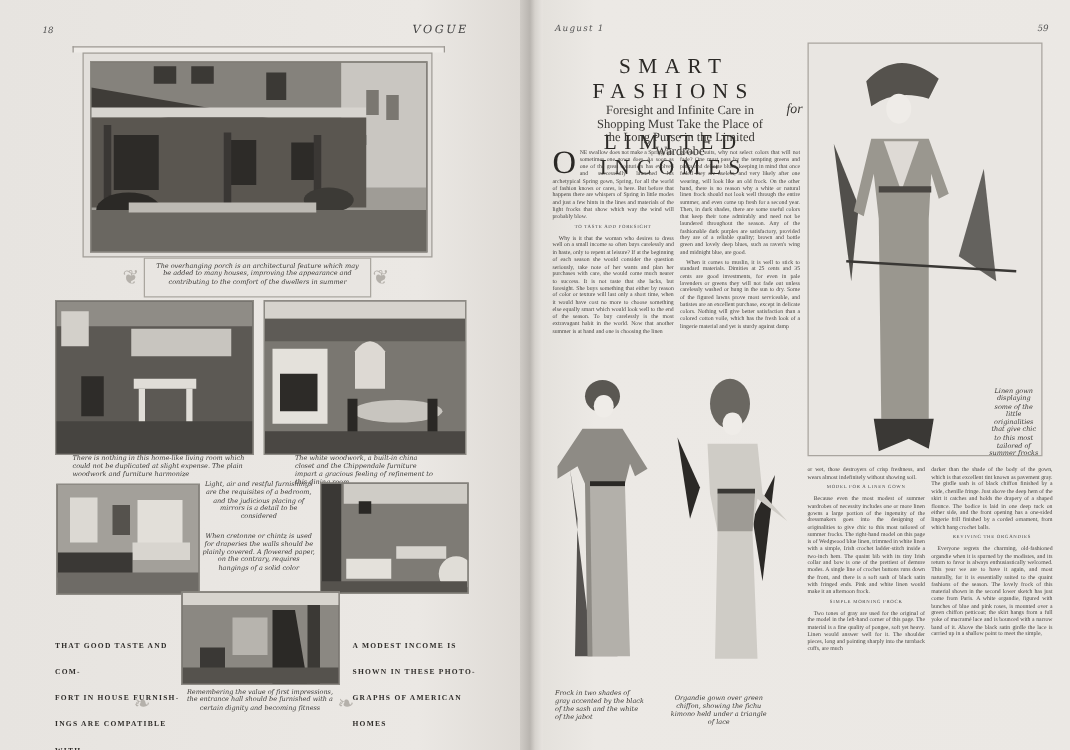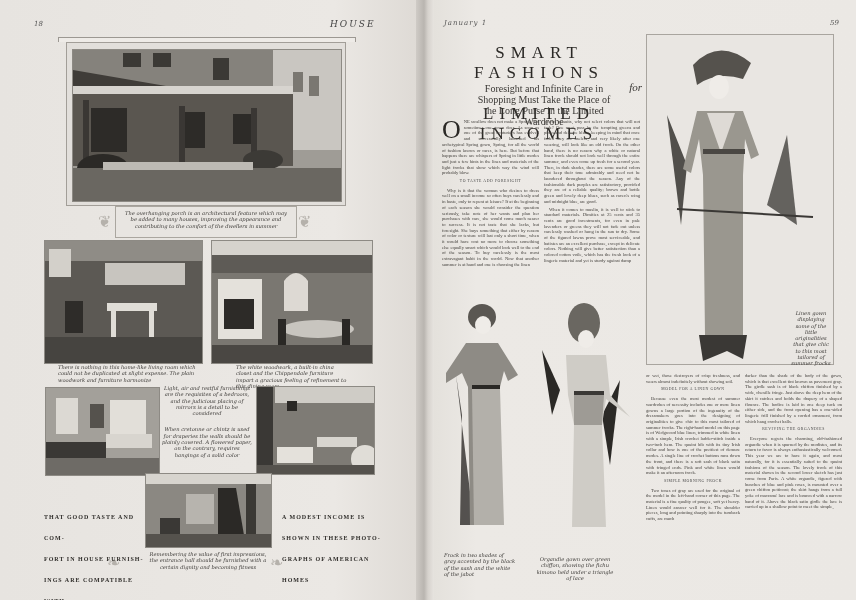--- a/index.html
+++ b/index.html
@@ -20,21 +20,21 @@
   .body p{margin:0 0 2px 0;text-indent:5px;}
   .subhead{font-size:3.8px;letter-spacing:0.6px;text-align:center;margin:3px 0;color:#444;font-family:"Liberation Serif",serif;}
   .dropcap{float:left;font-size:26px;line-height:20px;margin:1px 3px 0 0;color:#2b2926;font-family:"Liberation Serif",serif;}
   .deco{font-size:16px;color:#b5b1ab;line-height:16px;}
 </style>
 </head>
 <body>
 
 <div class="page page-left">
   <div class="abs folio" style="left:34px;top:20px;">18</div>
-  <div class="abs runhead" style="left:330px;top:19px;">HOUSE</div>
+  <div class="abs runhead" style="left:330px;top:19px;">VOGUE</div>
 
   <div class="abs" style="left:58px;top:37px;width:296px;height:4px;border:1px solid #9c9892;border-bottom:none;background:#eeebe7;"></div>
   <div class="abs" style="left:66px;top:42px;width:278px;height:162px;border:1px solid #a29e98;background:#e2dfdb;"></div>
   <div class="abs photo" style="left:72px;top:49px;width:268px;height:151px;">
     <svg width="268" height="151" viewBox="0 0 268 151">
       <rect width="268" height="151" fill="#9f9c96"></rect>
       <rect x="0" y="0" width="200" height="40" fill="#85827c"></rect>
       <rect x="200" y="0" width="68" height="100" fill="#c9c6c1"></rect>
       <polygon points="0,20 220,58 220,66 0,36" fill="#3f3c38"></polygon>
       <rect x="0" y="36" width="220" height="8" fill="#d7d4cf"></rect>
@@ -143,21 +143,21 @@
   <div class="abs caps" style="left:282px;top:507px;width:100px;">
     <div>A MODEST INCOME IS</div>
     <div>SHOWN IN THESE PHOTO-</div>
     <div>GRAPHS OF AMERICAN HOMES</div>
   </div>
 </div>
 
 <div class="gutter"></div>
 
 <div class="page page-right">
-  <div class="abs folio" style="left:10px;top:19px;letter-spacing:1px;">January 1</div>
+  <div class="abs folio" style="left:10px;top:19px;letter-spacing:1px;">August 1</div>
   <div class="abs folio" style="left:396px;top:19px;">59</div>
 
   <div class="abs" style="left:2px;top:30px;width:206px;">
     <div class="title" style="font-size:17px;">SMART FASHIONS</div>
     <div style="text-align:right;font-style:italic;font-size:11px;margin:-2px 0;font-family:'Liberation Serif',serif;">for</div>
     <div class="title" style="font-size:17px;">LIMITED INCOMES</div>
   </div>
   <div class="abs deck" style="left:40px;top:83px;width:140px;">Foresight and Infinite Care in Shopping Must Take the Place of the Long Purse in the Limited Wardrobe</div>
 
   <div class="abs body" style="left:8px;top:119px;width:97px;">

